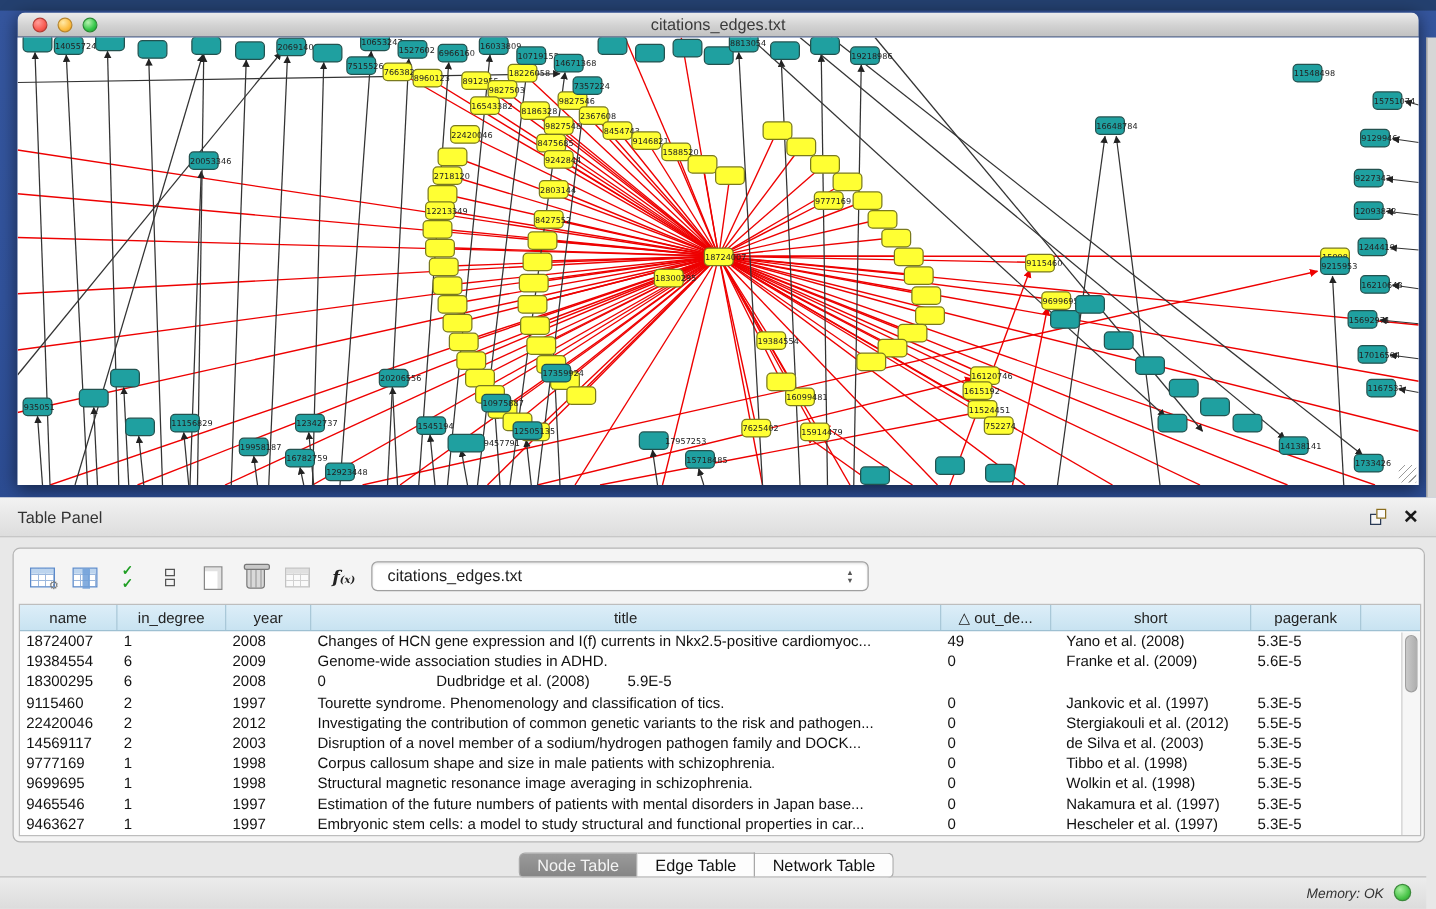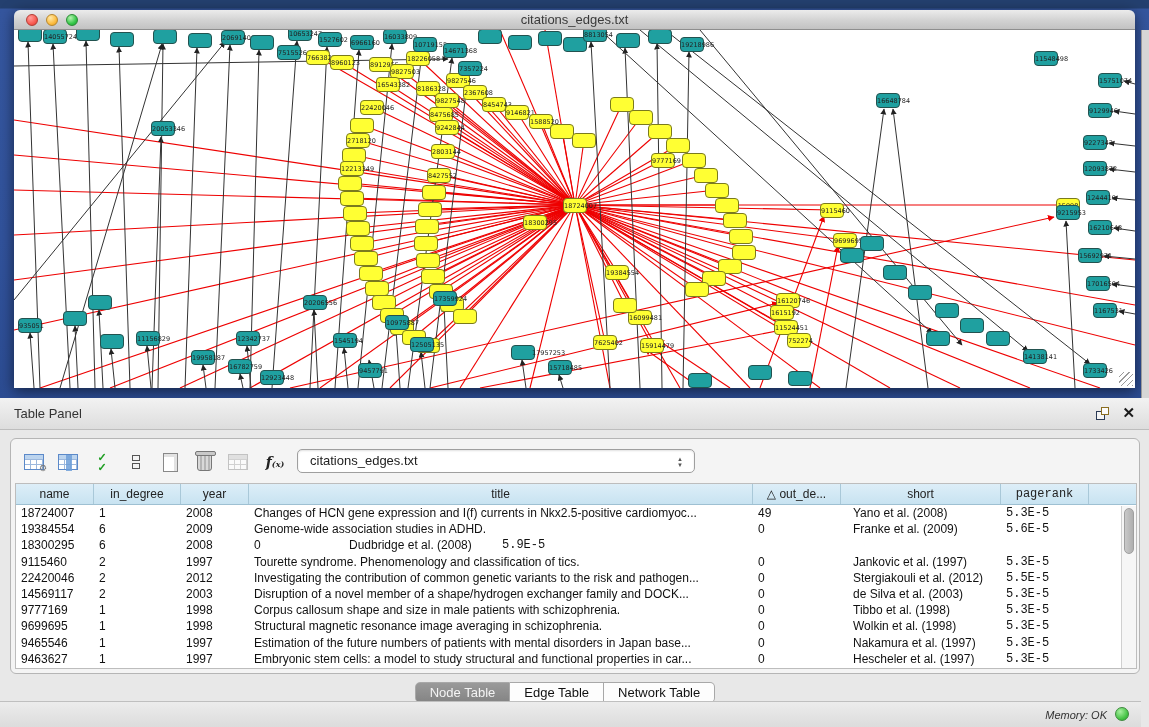--- a/index.html
+++ b/index.html
@@ -79,21 +79,21 @@
      border:1px solid #bdbdbd; overflow:hidden; }
   #thead { display:flex; height:21px; background:linear-gradient(180deg,#ddeef8,#c8e3f1);
      border-bottom:1px solid #9ec0d2; }
   .hcell { font-size:12px; color:#222; text-align:center; line-height:20px;
      border-right:1px solid #a9c8d8; overflow:hidden; white-space:nowrap; }
   .trow { display:flex; height:16.2px; }
   .bcell { font-size:12px; color:#111; line-height:16px; padding-left:5px;
      overflow:hidden; white-space:nowrap; }
   .col-name{width:78px;} .col-in_degree{width:87px;} .col-year{width:68px;}
   .col-title{width:504px;} .col-out_degree{width:88px;} .col-short{width:160px;}
-  .col-pagerank{width:88px;font-family:Liberation Mono, monospace;} .col-fill{flex:1; border-right:none;}
+  .col-pagerank{width:88px;} .col-fill{flex:1; border-right:none;}
   .bcell.col-short{ padding-left:12px; }
   #vscroll { position:absolute; right:0; top:22px; width:15px; height:164px;
      background:#f6f6f6; border-left:1px solid #d0d0d0; }
   #vthumb { position:absolute; left:2px; top:2px; width:10px; height:46px;
      background:linear-gradient(90deg,#c9c9c9,#aFAFAF); border-radius:5px; border:1px solid #9f9f9f;}
 
   
   #tabs { position:absolute; left:0; top:252px; width:1130px; display:flex; justify-content:center; }
   .tab { font-size:13px; height:21px; line-height:20px; padding:0 14px; background:#fdfdfd;
      border:1px solid #a8a8a8; border-left:none; color:#111; }
@@ -418,21 +418,21 @@
           <div class="gnode t" style="left: 222px; top: 300.5px;">12342737</div>
           <div class="gnode t" style="left: 289px; top: 264.5px;">20206556</div>
           <div class="gnode t" style="left: 319px; top: 302.5px;">1545194</div>
           <div class="gnode t" style="left: 371px; top: 284.5px;">10975887</div>
           <div class="gnode t" style="left: 419px; top: 260.5px;">17359924</div>
           <div class="gnode t" style="left: 396px; top: 306.5px;">12505135</div>
           <div class="gnode t" style="left: 497px; top: 314.5px; padding-left: 20px;">17957253</div>
           <div class="gnode t" style="left: 177px; top: 319.5px;">19958187</div>
           <div class="gnode t" style="left: 214px; top: 328.5px;">16782759</div>
           <div class="gnode t" style="left: 246px; top: 339.5px;">12923448</div>
-          <div class="gnode t" style="left: 344px; top: 333px;">9457791</div>
+          <div class="gnode t" style="left: 344px; top: 317px; padding-left: 28px;">9457791</div>
           <div class="gnode t" style="left: 534px; top: 329.5px;">15718485</div>
           <div class="gnode t" style="left: 826px; top: 217.5px;"></div>
           <div class="gnode t" style="left: 846px; top: 205.5px;"></div>
           <div class="gnode t" style="left: 869px; top: 234.5px;"></div>
           <div class="gnode t" style="left: 894px; top: 254.5px;"></div>
           <div class="gnode t" style="left: 921px; top: 272.5px;"></div>
           <div class="gnode t" style="left: 946px; top: 287.5px;"></div>
           <div class="gnode t" style="left: 972px; top: 300.5px;"></div>
           <div class="gnode t" style="left: 912px; top: 300.5px;"></div>
           <div class="gnode t" style="left: 1009px; top: 318.5px;">14138141</div>
@@ -555,21 +555,21 @@
             <div class="bcell col-year">2012</div>
             <div class="bcell col-title">Investigating the contribution of common genetic variants to the risk and pathogen...</div>
             <div class="bcell col-out_degree">0</div>
             <div class="bcell col-short">Stergiakouli et al. (2012)</div>
             <div class="bcell col-pagerank">5.5E-5</div>
           </div>
           <div class="trow">
             <div class="bcell col-name">14569117</div>
             <div class="bcell col-in_degree">2</div>
             <div class="bcell col-year">2003</div>
-            <div class="bcell col-title">Disruption of a novel member of a shape/hydrogen exchanger family and DOCK...</div>
+            <div class="bcell col-title">Disruption of a novel member of a sodium/hydrogen pathogen family and DOCK...</div>
             <div class="bcell col-out_degree">0</div>
             <div class="bcell col-short">de Silva et al. (2003)</div>
             <div class="bcell col-pagerank">5.3E-5</div>
           </div>
           <div class="trow">
             <div class="bcell col-name">9777169</div>
             <div class="bcell col-in_degree">1</div>
             <div class="bcell col-year">1998</div>
             <div class="bcell col-title">Corpus callosum shape and size in male patients with schizophrenia.</div>
             <div class="bcell col-out_degree">0</div>

